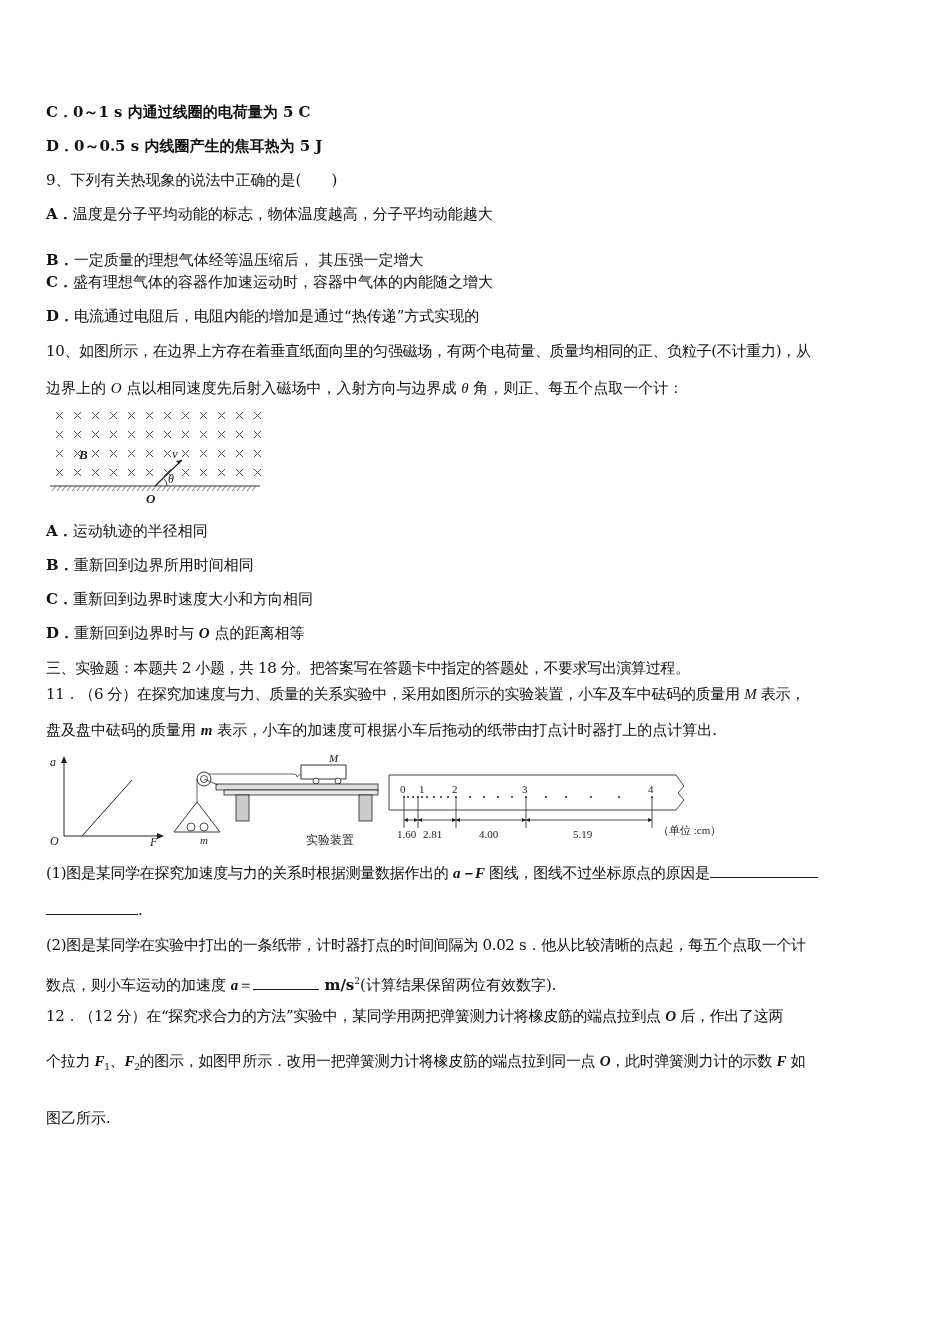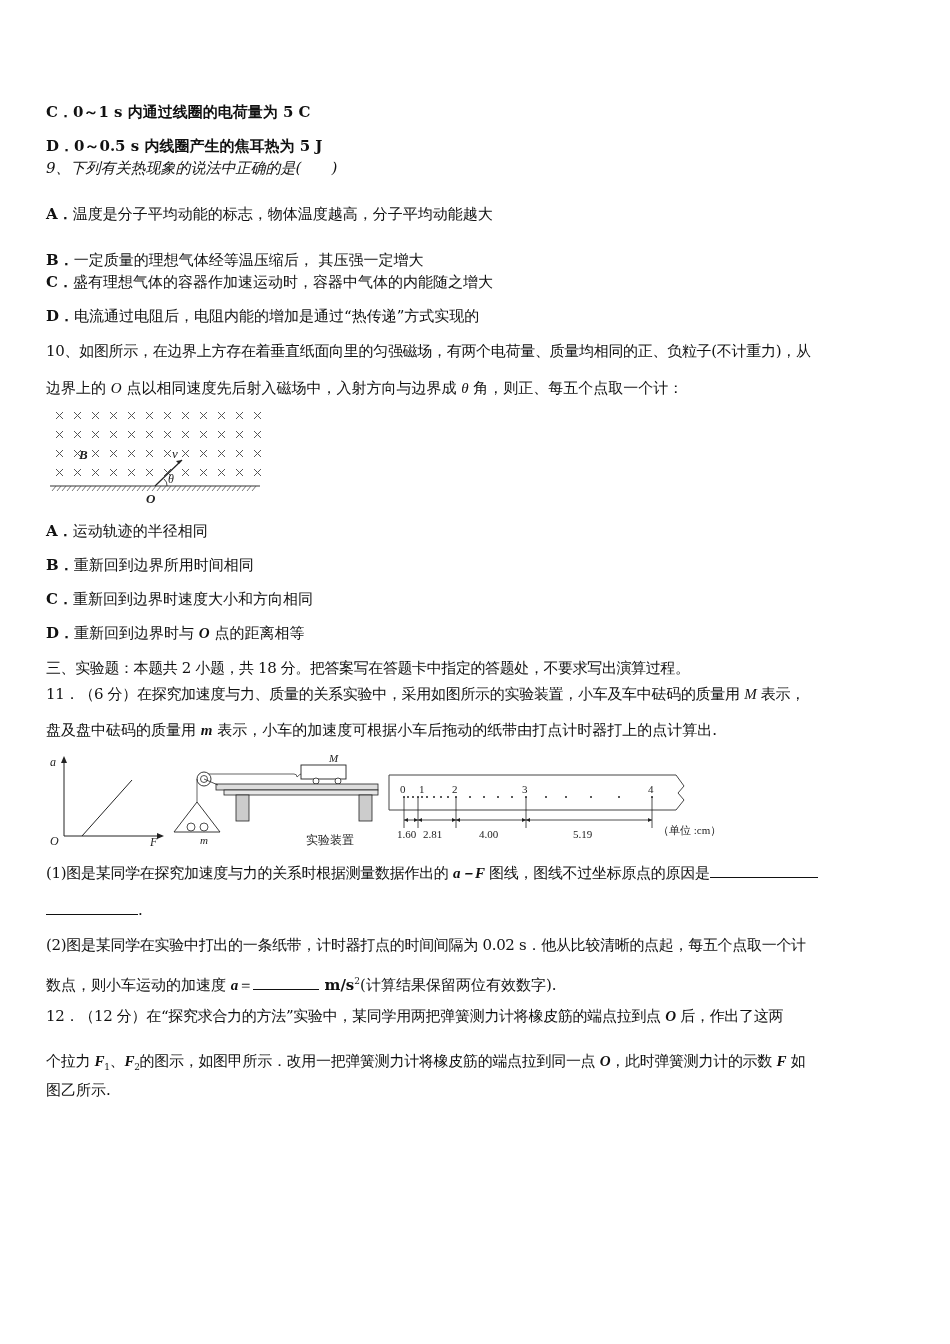--- a/index.html
+++ b/index.html
@@ -14,21 +14,21 @@
 </head>
 <body>
 
 <div class="line" style="top:102px;">
   <span class="b">C．</span><span class="b">0～1 s 内通过线圈的电荷量为 5 C</span>
 </div>
 <div class="line" style="top:136px;">
   <span class="b">D．</span><span class="b">0～0.5 s 内线圈产生的焦耳热为 5 J</span>
 </div>
 
-<div class="line" style="top:158px;font-style:italic;">9、下列有关热现象的说法中正确的是(　　)</div>
+<div class="line" style="top:170px;">9、下列有关热现象的说法中正确的是(　　)</div>
 <div class="line" style="top:204px;">
   <span class="b">A．</span><span>温度是分子平均动能的标志，物体温度越高，分子平均动能越大</span>
 </div>
 <div class="line" style="top:250px;">
   <span class="b">B．</span><span>一定质量的理想气体经等温压缩后， 其压强一定增大</span>
 </div>
 <div class="line" style="top:272px;">
   <span class="b">C．</span><span>盛有理想气体的容器作加速运动时，容器中气体的内能随之增大</span>
 </div>
 <div class="line" style="top:306px;">
@@ -205,13 +205,13 @@
 <div class="line" style="top:971px;">
   <span>数点，则小车运动的加速度 </span><span class="i b">a</span><span>＝</span><span class="blank" style="width:66px;"></span><span class="b"> m/s</span><sup style="font-size:9px;">2</sup><span>(计算结果保留两位有效数字).</span>
 </div>
 
 <div class="line" style="top:1006px;letter-spacing:-0.3px;">
   <span>12．（12 分）在“探究求合力的方法”实验中，某同学用两把弹簧测力计将橡皮筋的端点拉到点 </span><span class="i b">O</span><span> 后，作出了这两</span>
 </div>
 <div class="line" style="top:1043px;letter-spacing:-0.3px;margin-top:8px;">
   <span>个拉力 </span><span class="i b">F</span><sub style="font-size:9px;">1</sub><span>、</span><span class="i b">F</span><sub style="font-size:9px;">2</sub><span>的图示，如图甲所示．改用一把弹簧测力计将橡皮筋的端点拉到同一点 </span><span class="i b">O</span><span>，此时弹簧测力计的示数 </span><span class="i b">F</span><span> 如</span>
 </div>
-<div class="line" style="top:1080px;">图乙所示.</div>
+<div class="line" style="top:1108px;">图乙所示.</div>
 
 </body></html>

